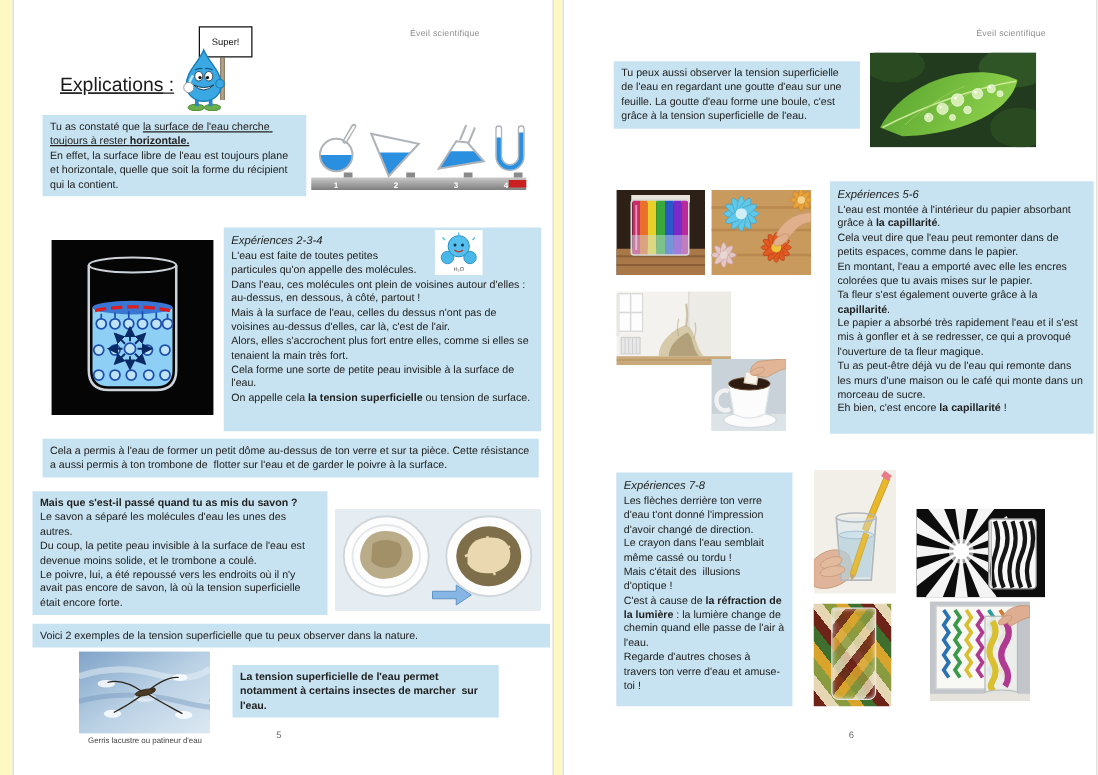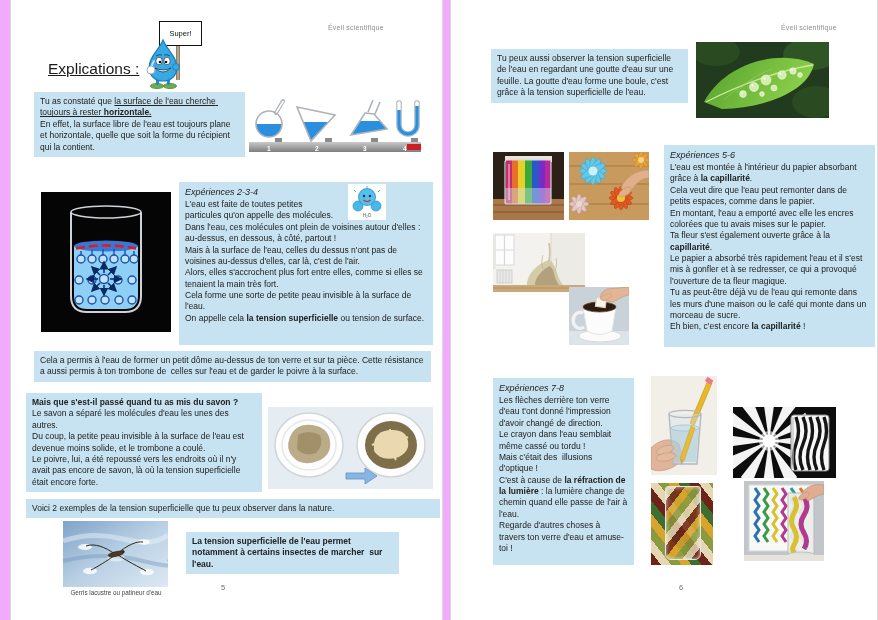--- a/index.html
+++ b/index.html
@@ -1,16 +1,16 @@
 <!DOCTYPE html>
 <html><head>
 <meta charset="utf-8">
 <style>
   html,body{margin:0;padding:0;background:#e9e9e9;font-family:"Liberation Sans",sans-serif;}
-  .stage{position:relative;width:878px;height:620px;background:#f0abfc;overflow:hidden;}
+  .stage{position:relative;width:878px;height:620px;background:#fef9c3;overflow:hidden;}
   .page{position:absolute;top:0;height:620px;background:#ffffff;border-left:1px solid #d9d9d9;border-right:1px solid #d9d9d9;box-sizing:border-box;}
   #page1{left:10px;width:433px;}
   #page2{left:450px;width:428px;}
   .doc-header{position:absolute;color:#8f8f8f;font-size:7px;letter-spacing:.2px;}
   .pagenum{position:absolute;color:#6f6f6f;font-size:7.5px;}
   .bluebox{position:absolute;background:#c7e3f1;color:#212121;font-size:8.5px;line-height:1.34;padding:4px 6px;box-sizing:border-box;}
   .rich{white-space:pre-wrap;}
   .exp-title{font-style:italic;font-size:9px;margin-bottom:1px;}
   .b{font-weight:bold;}
   .u{text-decoration:underline;}
@@ -165,21 +165,21 @@
         <circle cx="28" cy="22" r="5" fill="#49b8e8" stroke="#2a8fc0" stroke-width="0.7"></circle>
         <circle cx="19" cy="13" r="8.5" fill="#55c0ee" stroke="#2a8fc0" stroke-width="0.8"></circle>
         <circle cx="16" cy="12" r="1.2" fill="#12324a"></circle>
           <circle cx="22" cy="12" r="1.2" fill="#12324a"></circle>
         <path d="M15.5,16 Q19,19 22.5,16" stroke="#c0392b" stroke-width="1.1" fill="none"></path>
         <path d="M6,6 l2,2 M32,6 l-2,2 M19,2 l0,2.5" stroke="#49b8e8" stroke-width="1"></path>
         <text x="19" y="33" font-size="4.5" fill="#555" text-anchor="middle">H₂O</text>
       </svg>
     </div>
 
-    <div class="bluebox rich" style="left:23px;top:351px;width:397px;">Cela a permis à l'eau de former un petit dôme au-dessus de ton verre et sur ta pièce. Cette résistance a aussi permis à ton trombone de  celles sur l'eau et de garder le poivre à la surface.</div>
+    <div class="bluebox rich" style="left:23px;top:351px;width:397px;">Cela a permis à l'eau de former un petit dôme au-dessus de ton verre et sur ta pièce. Cette résistance a aussi permis à ton trombone de  flotter sur l'eau et de garder le poivre à la surface.</div>
 
     <div class="bluebox" style="left:15px;top:393px;width:236px;">
       <div class="rich"><span class="b">Mais que s'est-il passé quand tu as mis du savon ?</span><span>
 Le savon a séparé les molécules d'eau les unes des autres.
 Du coup, la petite peau invisible à la surface de l'eau est devenue moins solide, et le trombone a coulé.
 Le poivre, lui, a été repoussé vers les endroits où il n'y avait pas encore de savon, là où la tension superficielle était encore forte.</span></div>
     </div>
 
     <div class="photo" style="left:257px;top:407px;width:165px;height:82px;">
       <svg width="165" height="82" viewBox="0 0 165 82">

